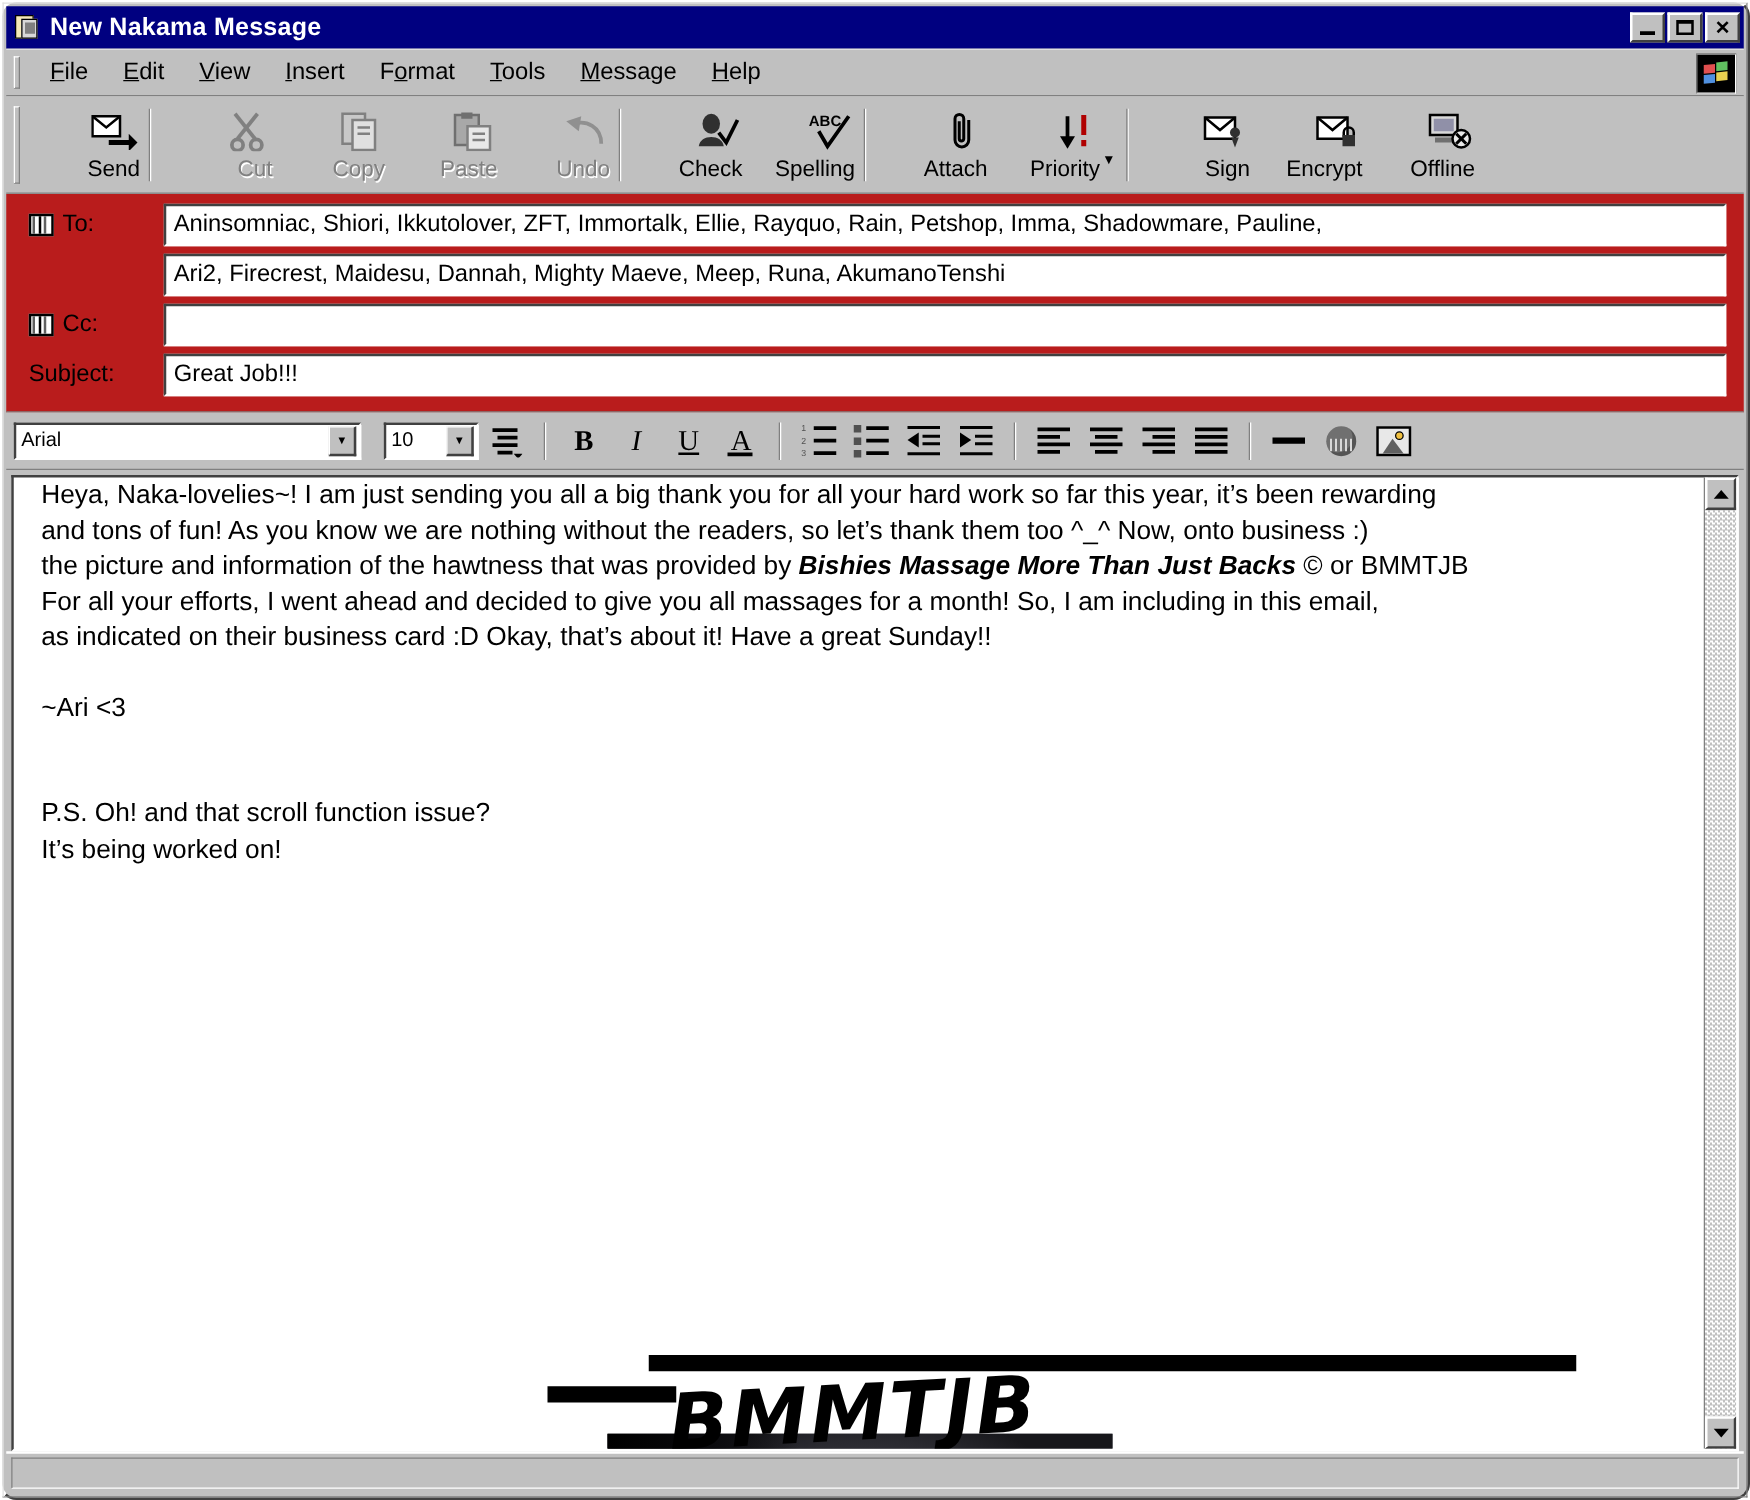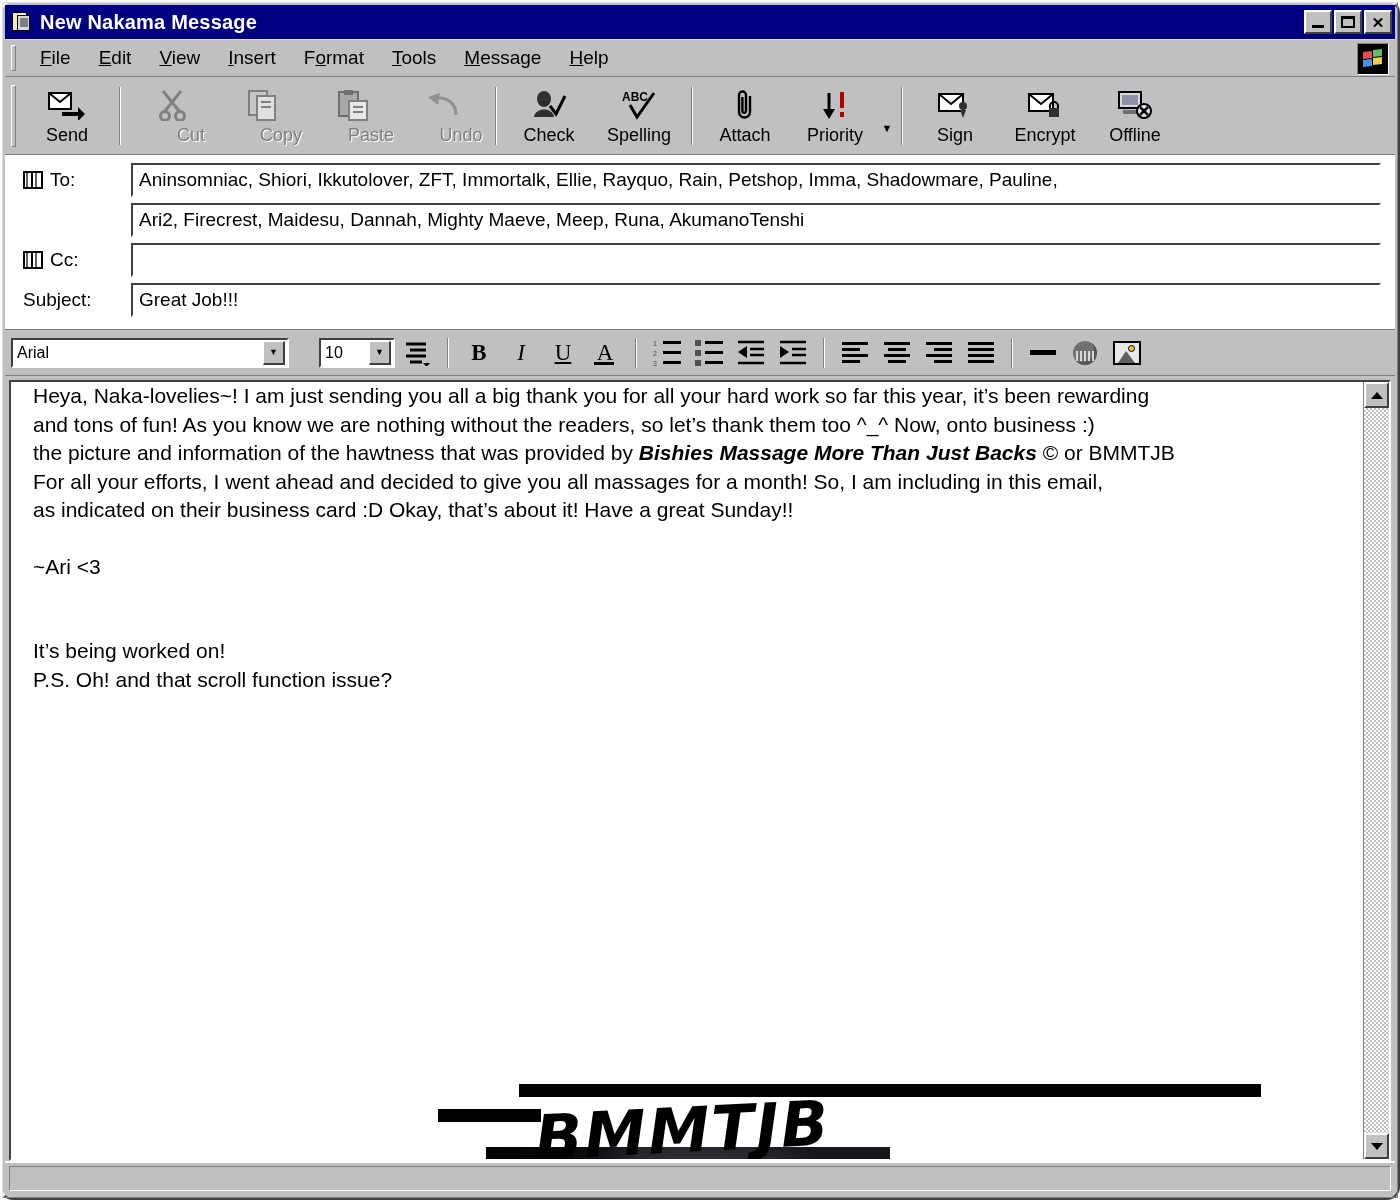--- a/index.html
+++ b/index.html
@@ -139,21 +139,21 @@
     width: 5px; height: 62px;
     border-left: 1px solid #ffffff;
     border-top: 1px solid #ffffff;
     border-right: 1px solid #808080;
     border-bottom: 1px solid #808080;
     margin-right: 6px; flex: none;
   }
   .tb-btn {
     width: 90px; height: 70px;
     display: flex; flex-direction: column;
-    align-items: center; justify-content: flex-start;
+    align-items: flex-end; justify-content: flex-start;
     padding-top: 6px;
     flex: none;
   }
   .tb-btn .ico {
     height: 36px; width: 40px;
     display: flex; align-items: center; justify-content: center;
     margin-bottom: 2px;
   }
   .tb-lbl { font-size: 18px; color: #000; white-space: nowrap; }
   .tb-btn.disabled .tb-lbl { color: #808080; text-shadow: 1px 1px 0 #ffffff; margin-left: 36px; }
@@ -163,21 +163,21 @@
     border-right: 1px solid #ffffff;
     margin: 0 7px; flex: none;
   }
   .tb-arrow {
     width: 14px; align-self: flex-end; margin-bottom: 20px;
     font-size: 11px; color: #000; flex: none; text-align: center;
   }
 
   
   .headers {
-    background: #ffffff;
+    background: #b91c1c;
     padding: 8px 14px 6px 18px;
     border-bottom: 1px solid #808080;
     flex: none;
   }
   .hrow { display: flex; align-items: center; margin-bottom: 6px; }
   .hlabel {
     width: 108px; flex: none;
     display: flex; align-items: center; gap: 7px;
     font-size: 19px; color: #000;
   }
@@ -228,21 +228,21 @@
     width: 22px; height: 24px; margin-right: 2px;
     background: #c0c0c0;
     border-top: 1px solid #ffffff;
     border-left: 1px solid #ffffff;
     border-right: 2px solid #404040;
     border-bottom: 2px solid #404040;
     display: flex; align-items: center; justify-content: center;
     font-size: 9px; color: #000; flex: none;
   }
   .combo-font { width: 278px; }
-  .combo-size { width: 76px; margin-left: 28px; }
+  .combo-size { width: 76px; margin-left: 16px; }
   .fb-sep {
     width: 2px; height: 30px;
     border-left: 1px solid #808080;
     border-right: 1px solid #ffffff;
     margin: 0 8px; flex: none;
   }
   .fb-btn {
     width: 40px; height: 36px; flex: none;
     display: flex; align-items: center; justify-content: center;
     color: #000;
@@ -754,22 +754,22 @@
         <div class="bodytext">
           <p>Heya, Naka-lovelies~! I am just sending you all a big thank you for all your hard work so far this year, it’s been rewarding</p>
           <p>and tons of fun! As you know we are nothing without the readers, so let’s thank them too ^_^ Now, onto business :)</p>
           <p><span>the picture and information of the hawtness that was provided by </span><span class="bi">Bishies Massage More Than Just Backs</span><span> © or BMMTJB</span></p>
           <p>For all your efforts, I went ahead and decided to give you all massages for a month! So, I am including in this email,</p>
           <p>as indicated on their business card :D Okay, that’s about it! Have a great Sunday!!</p>
           <div class="sp"></div>
           <p>~Ari &lt;3</p>
           <div class="sp"></div>
           <div class="sp"></div>
+          <p>P.S. Oh! and that scroll function issue?</p>
           <p>It’s being worked on!</p>
-          <p>P.S. Oh! and that scroll function issue?</p>
         </div>
 
         <div class="card-area">
 
           <div class="blackbar bb1"></div>
           <div class="blackbar bb2"></div>
 
           <div class="photo">
 
             <div class="darkL"></div>

